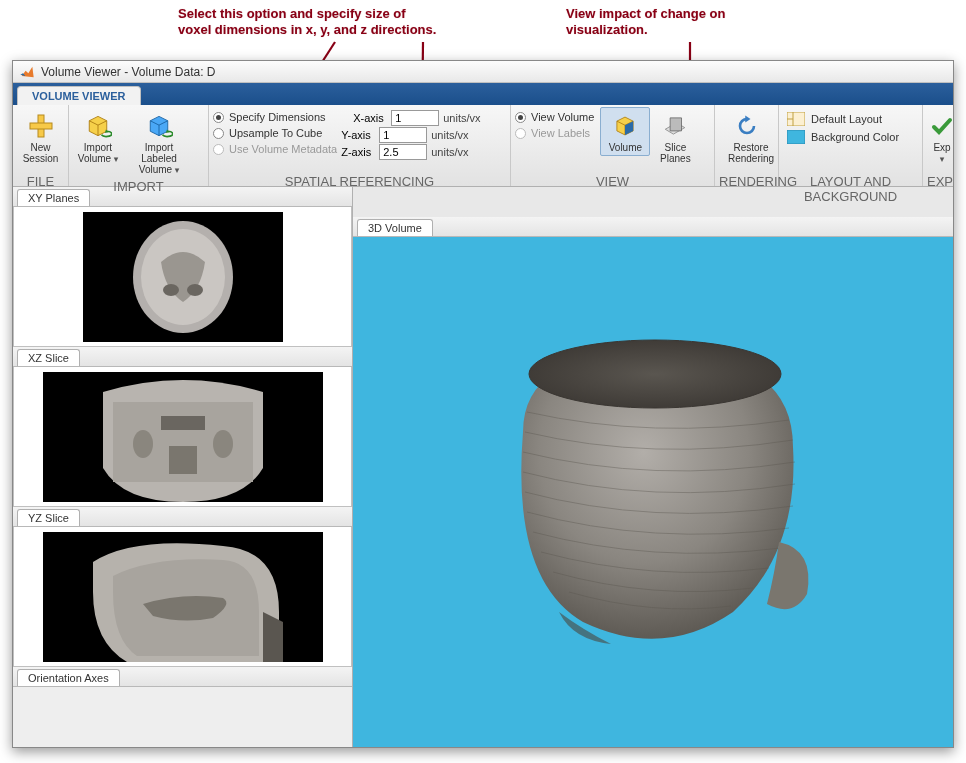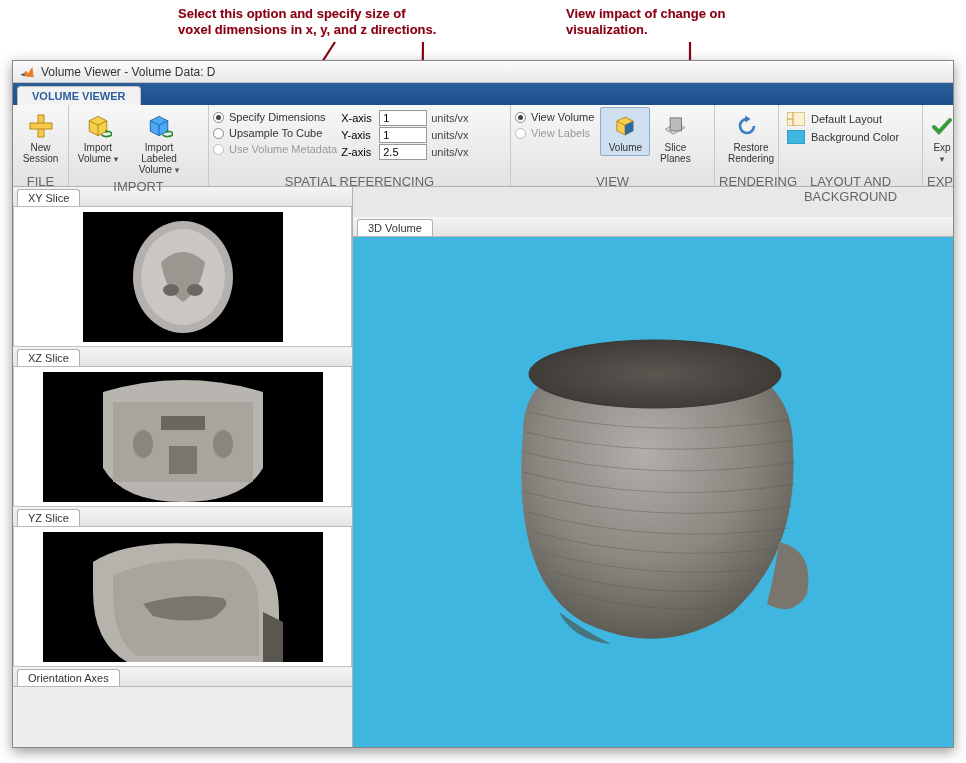--- a/index.html
+++ b/index.html
@@ -271,21 +271,21 @@
             <span class="radio-dot"></span>
             <span>Upsample To Cube</span>
           </div>
           <div class="radio-row disabled">
             <span class="radio-dot" style="border-color:#bbb;"></span>
             <span>Use Volume Metadata</span>
           </div>
         </div>
         <div class="axis-inputs">
           <div class="axis-row">
-            <span style="width:34px;">X-axis</span>
+            <span style="width:34px;margin-left:12px;">X-axis</span>
             <input value="1" style="">
             <span class="unit">units/vx</span>
           </div>
           <div class="axis-row">
             <span style="width:34px;">Y-axis</span>
             <input value="1" style="">
             <span class="unit">units/vx</span>
           </div>
           <div class="axis-row">
             <span style="width:34px;">Z-axis</span>
@@ -385,21 +385,21 @@
     </div>
 
   </div>
 
   <div class="content-area">
 
     <div class="left-pane">
 
       <div class="slice-panel">
         <div class="panel-tab-row">
-            <div class="panel-tab">XY Slice</div>
+            <div class="panel-tab">XY Planes</div>
           </div>
         <div class="panel-body slice-body">
           <svg width="200" height="130" viewBox="0 0 200 130">
             <rect width="200" height="130" fill="#000"></rect>
             <ellipse cx="100" cy="65" rx="50" ry="56" fill="#b4b0ad"></ellipse>
             <ellipse cx="100" cy="65" rx="42" ry="48" fill="#cac6c2"></ellipse>
             <path d="M78 50 Q100 30 122 50 Q118 78 100 90 Q82 78 78 50 Z" fill="#9a9690"></path>
             <ellipse cx="88" cy="78" rx="8" ry="6" fill="#6a6660"></ellipse>
             <ellipse cx="112" cy="78" rx="8" ry="6" fill="#6a6660"></ellipse>
           </svg>

